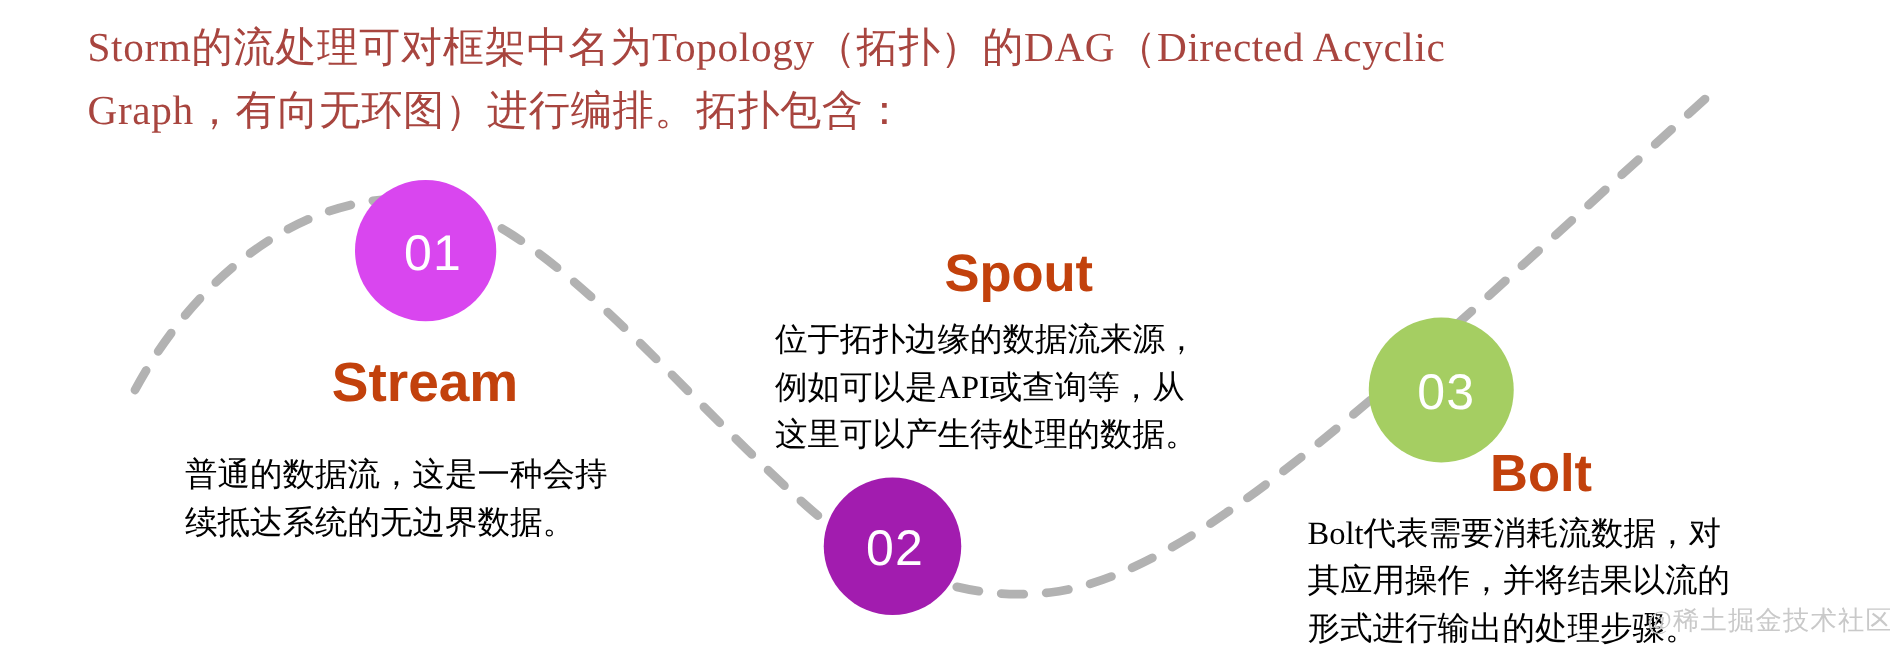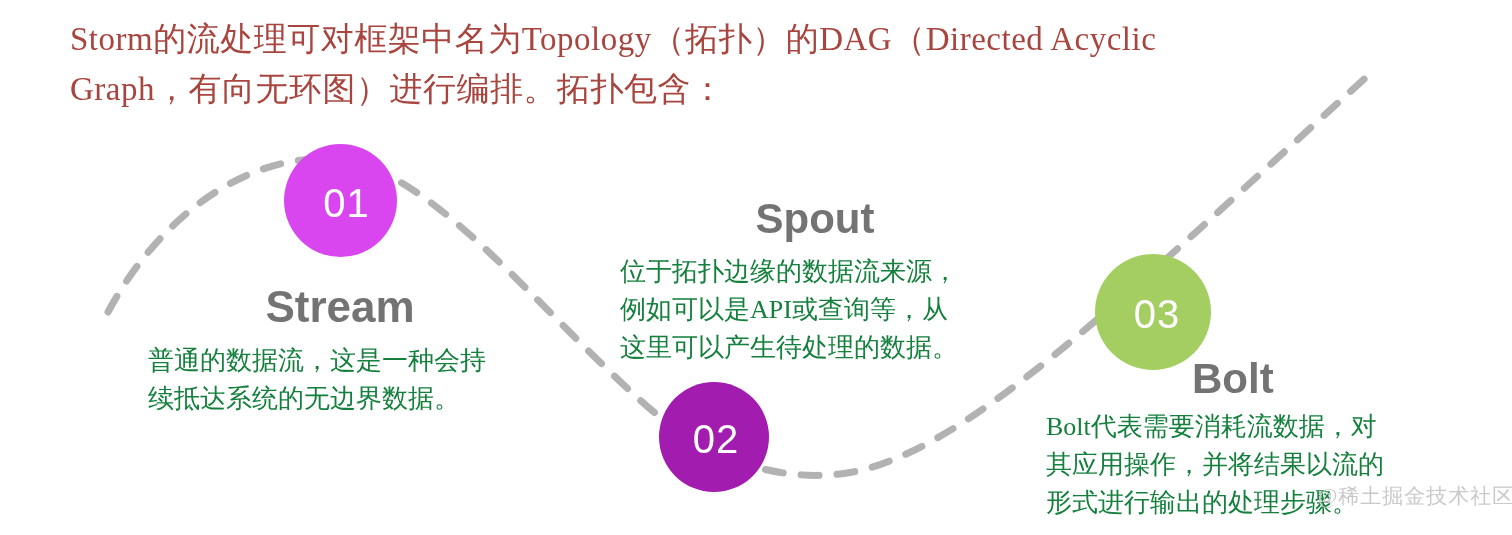--- a/index.html
+++ b/index.html
@@ -74,35 +74,35 @@
     left: 1095px; top: 254px;
     width: 116px; height: 116px;
   }
   #circle-03 .num { font-size: 40px; transform: translate(4px, 2px); }
 
   
   .section { position: absolute; }
   .sec-title {
     font-family: "Liberation Sans", sans-serif;
     font-weight: bold;
-    color: #737373;
+    color: #c2410c;
     line-height: 1;
   }
   .sec-body {
     font-family: "Liberation Serif", "DejaVu Serif", serif;
-    color: #15803d;
+    color: #000000;
     font-size: 26px;
     line-height: 1.46;
     white-space: pre-wrap;
   }
 
   
   #sec-stream { left: 130px; top: 285px; width: 420px; text-align: center; }
   #sec-stream .sec-title { font-size: 44px; }
-  #sec-stream .sec-body  { margin-top: 15px; text-align: left; padding-left: 18px; font-family: Liberation Mono, monospace; }
+  #sec-stream .sec-body  { margin-top: 32px; text-align: left; padding-left: 18px; }
 
   
   #sec-spout { left: 610px; top: 198px; width: 410px; text-align: center; }
   #sec-spout .sec-title { font-size: 42px; }
   #sec-spout .sec-body  { margin-top: 13px; text-align: left; padding-left: 10px; }
 
   
   #sec-bolt { left: 1040px; top: 358px; width: 430px; }
   #sec-bolt .sec-title { font-size: 42px; padding-left: 152px; }
   #sec-bolt .sec-body  { margin-top: 8px; text-align: left; padding-left: 6px; }

